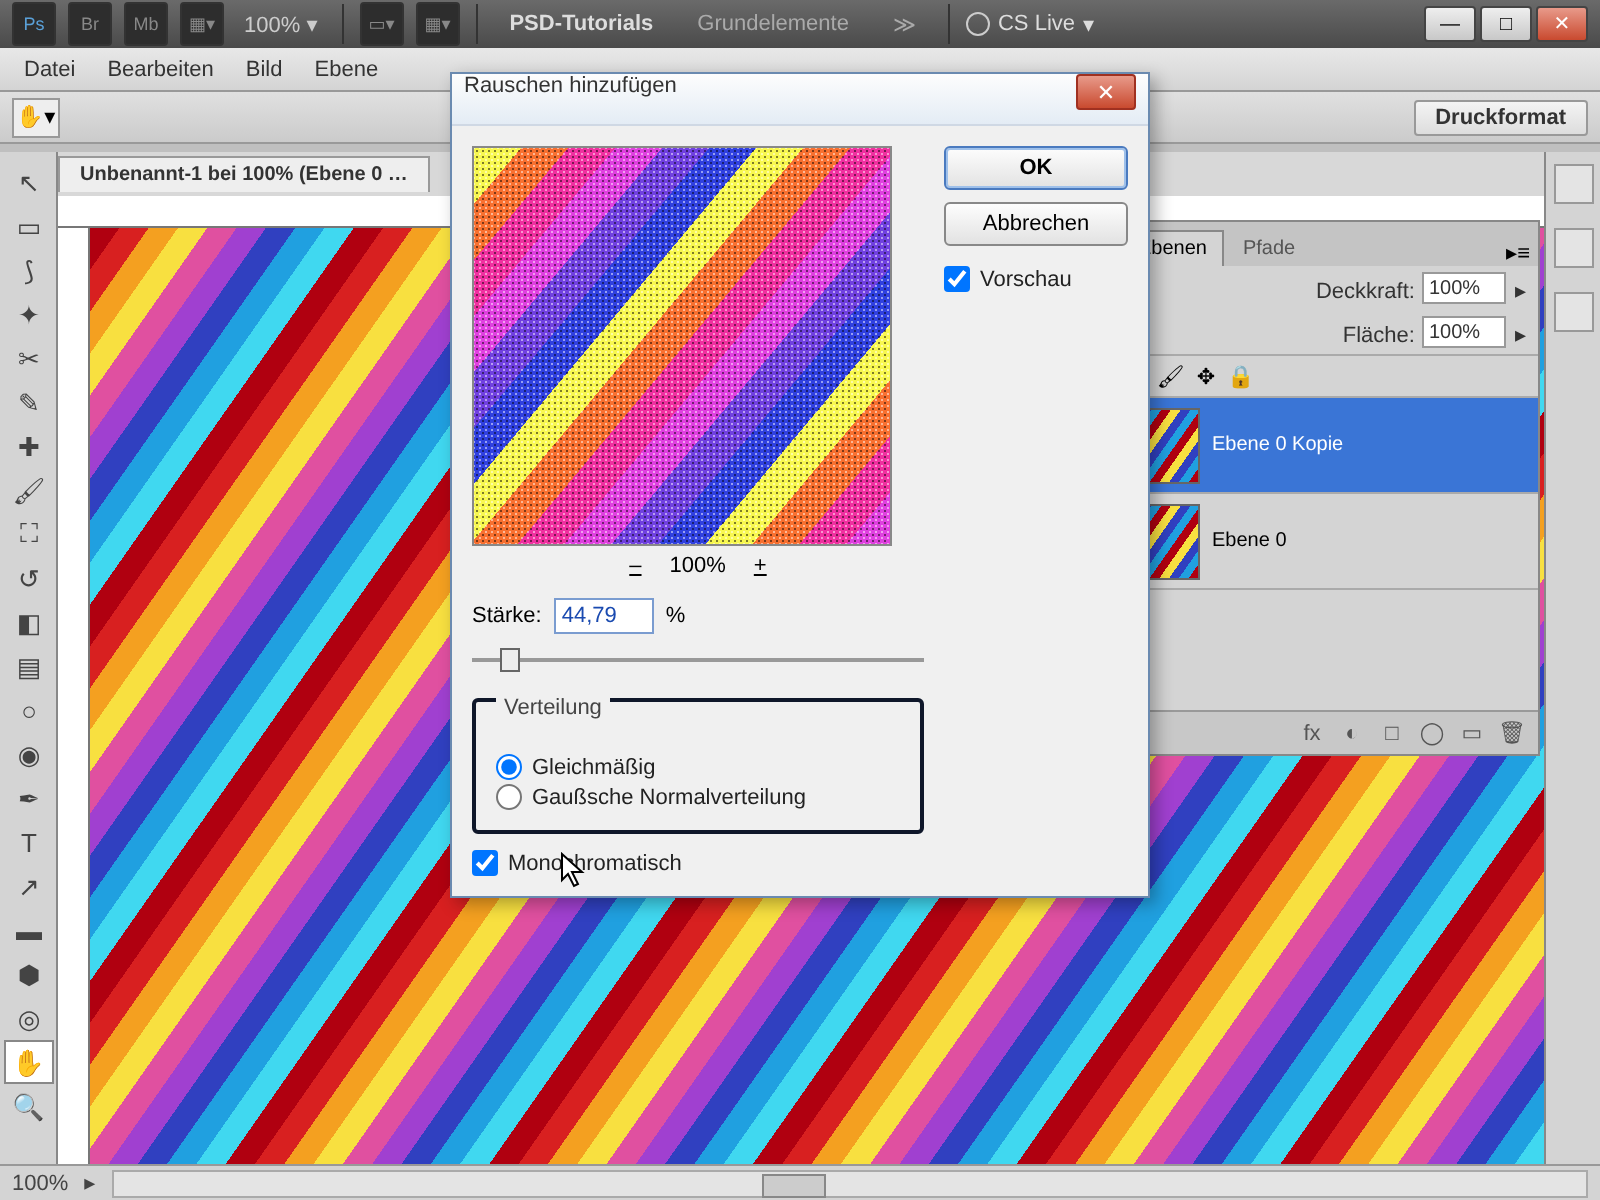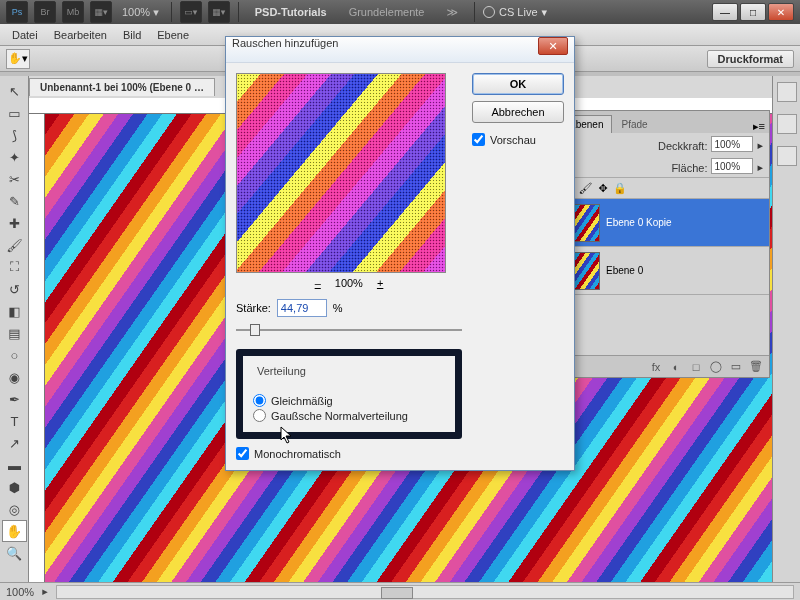--- a/index.html
+++ b/index.html
@@ -62,21 +62,21 @@
 .dlg-left{flex:1;}
 .preview{width:210px;height:200px;border:1px solid #888;background:repeating-linear-gradient(130deg,#f8f850 0 18px,#f87030 18px 36px,#f030a0 36px 54px,#e040e0 54px 72px,#7040e0 72px 90px,#3040e0 90px 108px);position:relative;overflow:hidden;}
 .noise{position:absolute;inset:0;background-image:radial-gradient(rgba(0,0,0,0.5) 0.6px,transparent 0.6px),radial-gradient(rgba(255,255,255,0.5) 0.6px,transparent 0.6px);background-size:3px 3px,3px 3px;background-position:0 0,1.5px 1.5px;}
 .zoom-row{display:flex;justify-content:center;align-items:center;gap:14px;margin-top:4px;font-size:11px;}
 .zoom-btn{text-decoration:underline;cursor:pointer;}
 .label-row{display:flex;align-items:center;gap:6px;margin-top:10px;}
 .val-input{width:50px;height:18px;border:1px solid #7a9cd0;background:#fff;color:#1a4ab0;padding:0 3px;font-size:11px;}
 .slider-track{position:relative;height:18px;margin-top:4px;}
 .slider-track::before{content:"";position:absolute;left:0;right:0;top:8px;height:2px;background:#999;}
 .slider-thumb{position:absolute;top:3px;left:14px;width:10px;height:12px;background:#eee;border:1px solid #666;}
-.fieldset{border:7px solid #0f172a;border-radius:3px;padding:24px 10px 10px;margin-top:10px;}
+.fieldset{border:2px solid #0f172a;border-radius:3px;padding:12px 10px 10px;margin-top:10px;}
 .fieldset .legend{position:relative;top:-15px;background:#f0f0f0;padding:0 4px;width:fit-content;color:#444;}
 .radio-row,.cb-row{display:flex;align-items:center;gap:5px;margin-top:2px;color:#222;}
 input[type=radio],input[type=checkbox]{width:13px;height:13px;}
 .dlg-right{width:92px;display:flex;flex-direction:column;gap:6px;align-items:stretch;}
 .btn{height:22px;border:1px solid #888;background:linear-gradient(#fdfdfd,#e2e2e2);border-radius:3px;font-size:11px;}
 .btn.default{border:1px solid #4a7abf;box-shadow:0 0 0 1px #9ec0ea inset;font-weight:bold;}
 
 .status{position:absolute;left:0;right:0;bottom:0;height:18px;background:#d4d4d4;border-top:1px solid #999;display:flex;align-items:center;padding:0 6px;gap:8px;font-size:10px;color:#444;}
 .scroll-stub{flex:1;height:14px;background:#e4e4e4;border:1px solid #aaa;position:relative;}
 .scroll-stub::after{content:"";position:absolute;left:44%;top:1px;width:30px;height:10px;background:#ccc;border:1px solid #888;}

